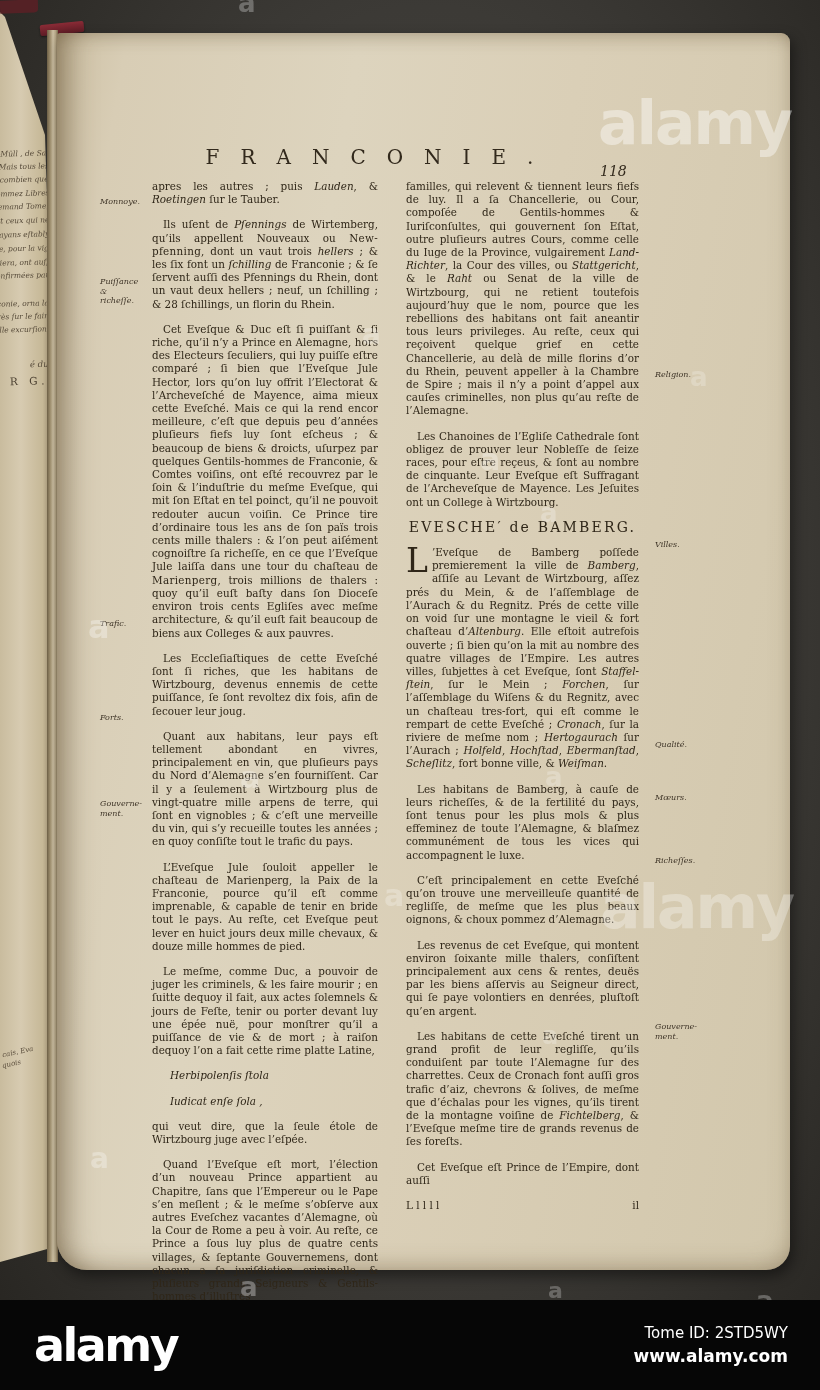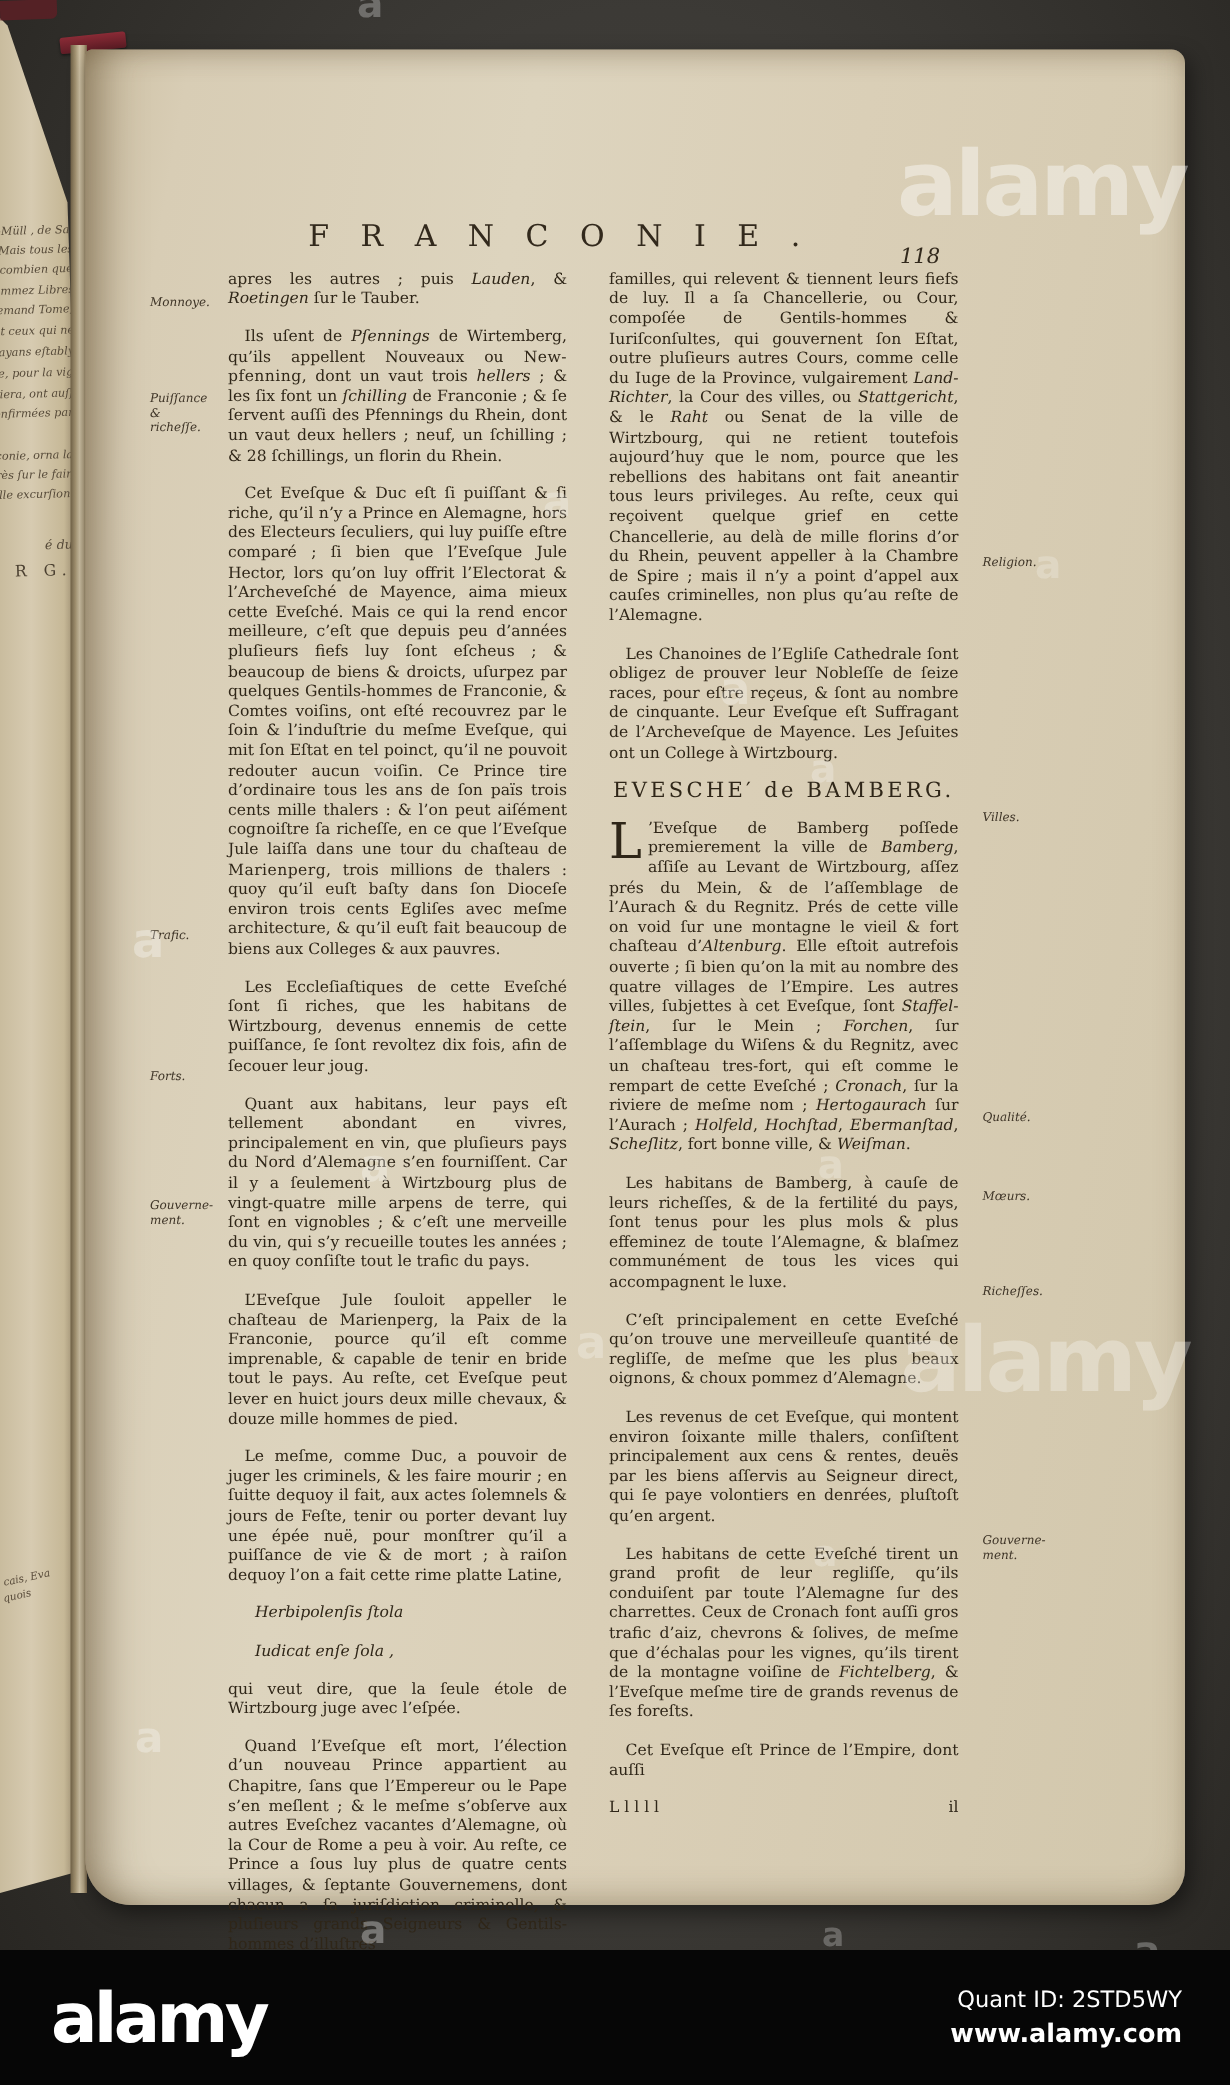--- a/index.html
+++ b/index.html
@@ -132,21 +132,21 @@
         <p class="para indent"><span>Les habitans de Bamberg, à cauſe de leurs richeſſes, &amp; de la fertilité du pays, ſont tenus pour les plus mols &amp; plus effeminez de toute l’Alemagne, &amp; blaſmez communément de tous les vices qui accompagnent le luxe.</span></p>
         <p class="para indent"><span>C’eſt principalement en cette Eveſché qu’on trouve une merveilleuſe quantité de regliſſe, de meſme que les plus beaux oignons, &amp; choux pommez d’Alemagne.</span></p>
         <p class="para indent"><span>Les revenus de cet Eveſque, qui montent environ ſoixante mille thalers, conſiſtent principalement aux cens &amp; rentes, deuës par les biens aſſervis au Seigneur direct, qui ſe paye volontiers en denrées, pluſtoſt qu’en argent.</span></p>
         <p class="para indent"><span>Les habitans de cette Eveſché tirent un grand profit de leur regliſſe, qu’ils conduiſent par toute l’Alemagne ſur des charrettes.  Ceux de Cronach font auſſi gros trafic d’aiz, chevrons &amp; ſolives, de meſme que d’échalas pour les vignes, qu’ils tirent de la montagne voiſine de </span><span class="it">Fichtelberg</span><span>, &amp; l’Eveſque meſme tire de grands revenus de ſes foreſts.</span></p>
         <p class="para indent"><span>Cet Eveſque eſt Prince de l’Empire, dont auſſi</span></p>
         <p class="para signature"><span class="sig-mark">L l l l l</span><span class="sig-catch">il</span></p>
       </div>
 
     <div id="notes-left" class="notes-left">
         <div class="note" style="top: 164px;">Monnoye.</div>
-        <div class="note" style="top: 228px; font-style: italic;">Puiſſance &amp; richeſſe.</div>
+        <div class="note" style="top: 244px; font-style: italic;">Puiſſance &amp; richeſſe.</div>
         <div class="note" style="top: 586px;">Trafic.</div>
         <div class="note" style="top: 680px;">Forts.</div>
         <div class="note" style="top: 766px;">Gouverne-ment.</div>
       </div>
     <div id="notes-right" class="notes-right">
         <div class="note" style="top: 337px;">Religion.</div>
         <div class="note" style="top: 507px;">Villes.</div>
         <div class="note" style="top: 707px;">Qualité.</div>
         <div class="note" style="top: 760px;">Mœurs.</div>
         <div class="note" style="top: 823px;">Richeſſes.</div>
@@ -170,17 +170,17 @@
       <span class="wm" style="left: 90px; top: 1142px; font-size: 28px; opacity: 0.3;">a</span>
       <span class="wm" style="left: 240px; top: 1272px; font-size: 26px; opacity: 0.33;">a</span>
       <span class="wm" style="left: 548px; top: 1278px; font-size: 22px; opacity: 0.25;">a</span>
       <span class="wm" style="left: 756px; top: 1286px; font-size: 26px; opacity: 0.28;">a</span>
       <span class="wm" style="left: 238px; top: -12px; font-size: 26px; opacity: 0.28;">a</span>
     </div>
 
   <div class="alamy-bar">
     <span class="alamy-logo">alamy</span>
     <div class="bar-right">
-      <span class="bar-id">Quant ID: 2STD5WY</span>
+      <span class="bar-id">Tome ID: 2STD5WY</span>
       <span class="bar-url">www.alamy.com</span>
     </div>
   </div>
 </div>
 
 </body></html>

